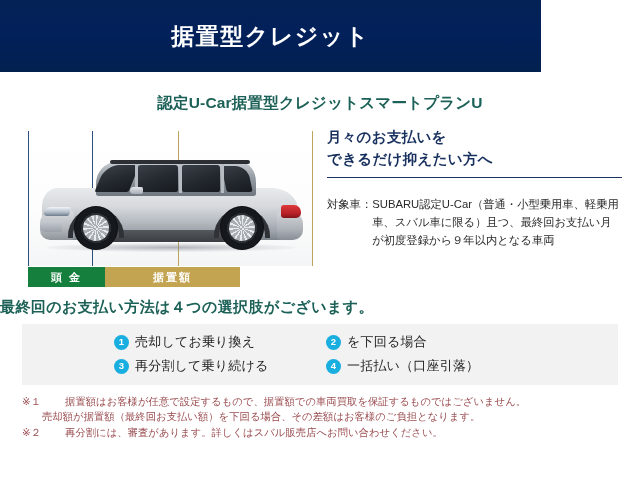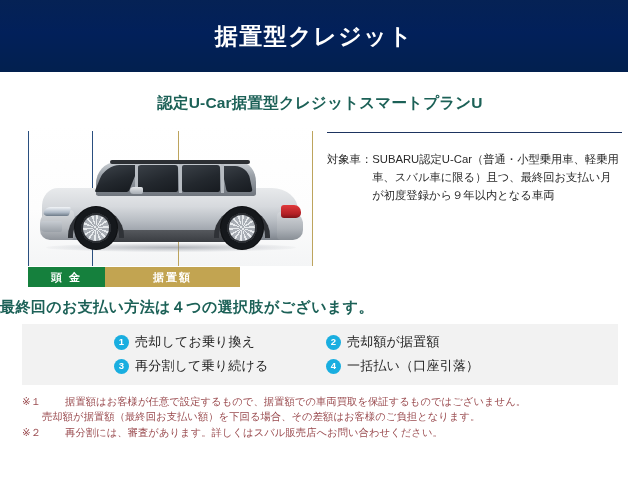--- a/index.html
+++ b/index.html
@@ -10,21 +10,21 @@
     width: 640px;
     height: 480px;
     background: #ffffff;
     font-family: "Liberation Sans", "DejaVu Sans", sans-serif;
     overflow: hidden;
     position: relative;
   }
 
   
   .header-banner {
-    width: 628px;
+    width: 541px;
     height: 72px;
     background: linear-gradient(180deg, #052255 0%, #02205a 45%, #02204f 100%);
     display: flex;
     align-items: center;
     justify-content: center;
     box-sizing: border-box;
   }
   .header-title {
     color: #ffffff;
     font-size: 23px;
@@ -422,39 +422,43 @@
       <div class="legend-seg s1">
         <span>頭 金</span>
       </div>
       <div class="legend-seg s3">
         <span>据置額</span>
       </div>
     </div>
   </div>
 
   <div class="right-col">
+    <div class="rc-head">
+      <div>月々のお支払いを</div>
+      <div>できるだけ抑えたい方へ</div>
+    </div>
     <hr class="rc-rule">
     <div class="rc-target">
       <span class="rc-target-label">対象車：</span>
       <span class="rc-target-text">SUBARU認定U-Car（普通・小型乗用車、軽乗用車、スバル車に限る）且つ、最終回お支払い月が初度登録から９年以内となる車両</span>
     </div>
   </div>
 </div>
 
 <div class="final-head">最終回のお支払い方法は４つの選択肢がございます。</div>
 
 <div class="options-panel">
   <div class="options-grid">
     <div class="option">
       <span class="badge">1</span>
       <span class="option-label">売却してお乗り換え</span>
     </div>
     <div class="option">
       <span class="badge">2</span>
-      <span class="option-label">売却額が据置額</span>
+      <span class="option-label">を下回る場合</span>
     </div>
     <div class="option">
       <span class="badge">3</span>
       <span class="option-label">再分割して乗り続ける</span>
     </div>
     <div class="option">
       <span class="badge">4</span>
       <span class="option-label">一括払い（口座引落）</span>
     </div>
   </div>

